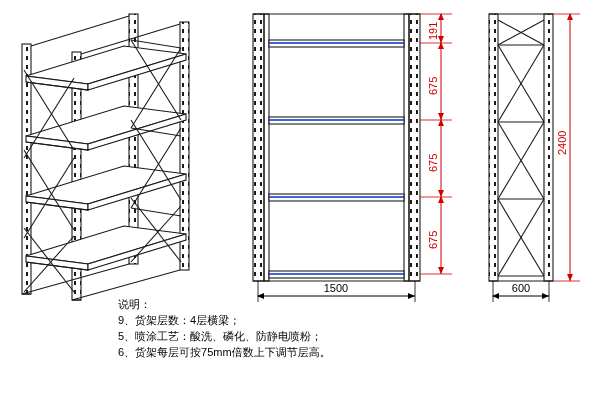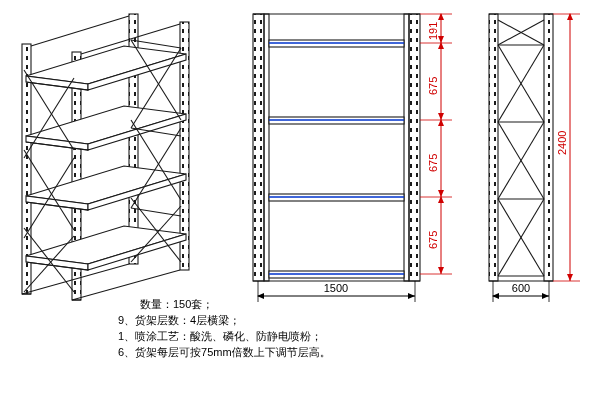--- a/index.html
+++ b/index.html
@@ -178,19 +178,19 @@
       <g stroke="#000" stroke-width="0.8">
         <line x1="493" y1="281" x2="493" y2="302"></line>
         <line x1="549" y1="281" x2="549" y2="302"></line>
       </g>
       <line x1="493" y1="296" x2="549" y2="296" stroke="#000" stroke-width="1" marker-start="url(#arrLb)" marker-end="url(#arrRb)"></line>
       <text class="dimtxt black" x="521" y="292" text-anchor="middle">600</text>
     </g>
   </svg>
 
   <div class="notes">
-    <div class="indent">数量：150套；</div>
+    <div>说明：</div>
     <div>9、货架层数：4层横梁；</div>
-    <div>1、喷涂工艺：酸洗、磷化、防静电喷粉；</div>
+    <div>5、喷涂工艺：酸洗、磷化、防静电喷粉；</div>
     <div>6、货架每层可按75mm倍数上下调节层高。</div>
   </div>
 
 </div>
 
 </body></html>

